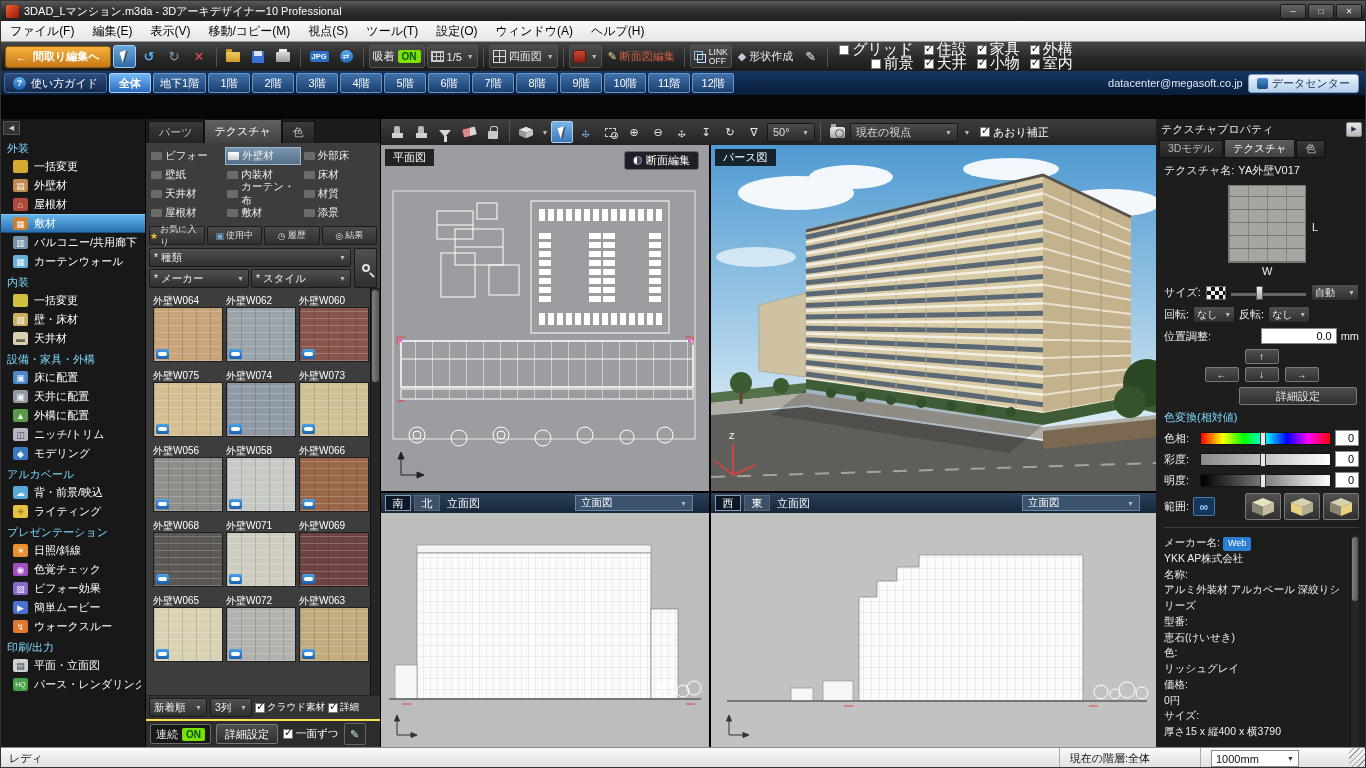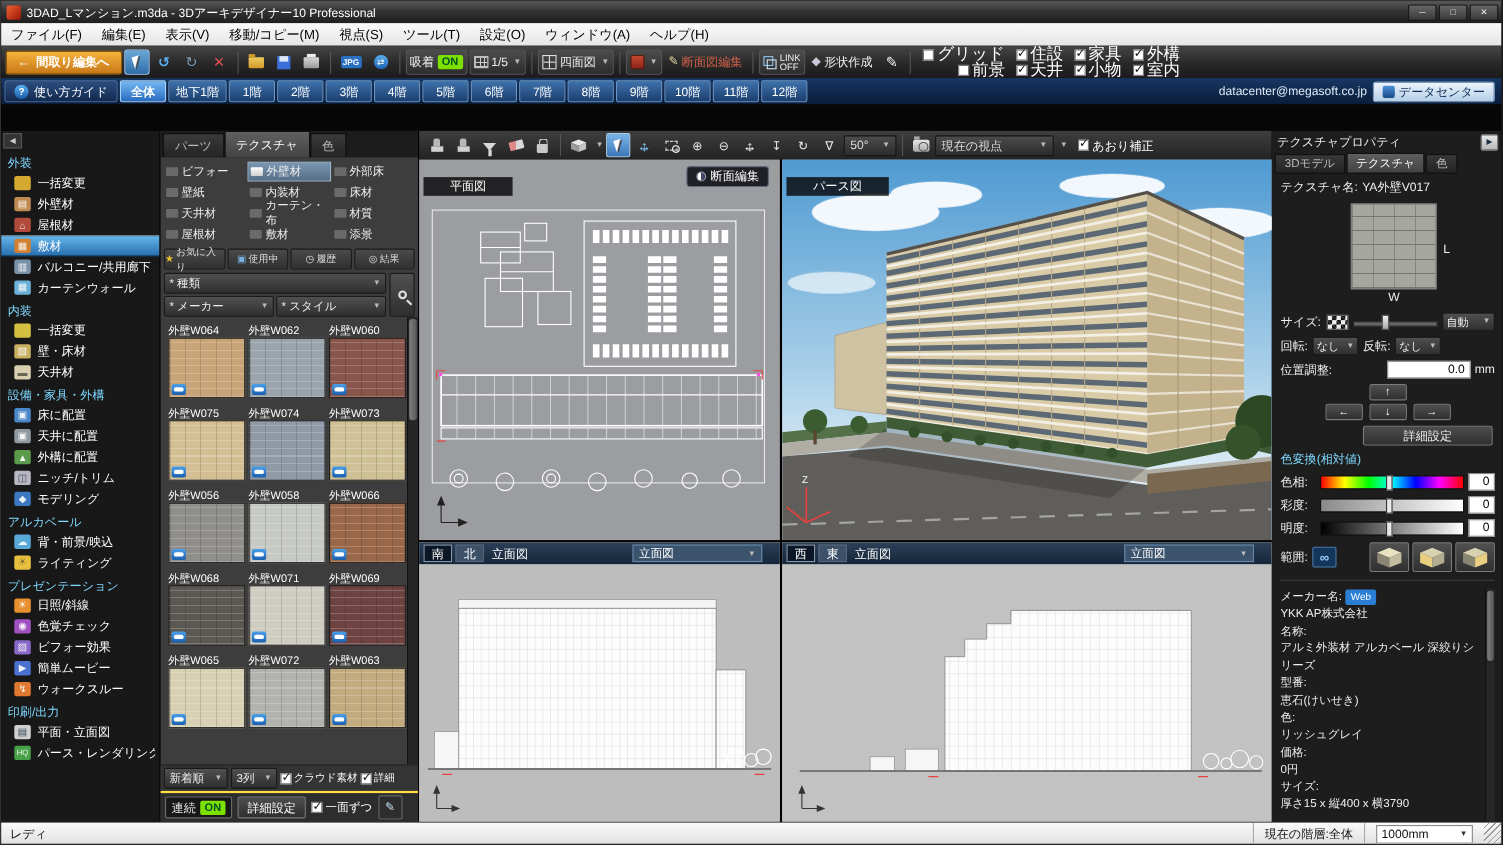--- a/index.html
+++ b/index.html
@@ -115,21 +115,21 @@
 .icon-fit::before{content:"↔";position:absolute;left:1px;top:1px;font-size:13px;}
 .icon-fit::after{content:"↕";position:absolute;left:4.5px;top:1px;font-size:13px;}
 .icon-zoomw{width:11px;height:9px;border:1px dashed #ccc;position:relative;flex:none;}
 .icon-zoomw::after{content:"";position:absolute;right:-3px;bottom:-3px;width:5px;height:5px;border:1.5px solid #fff;border-radius:50%;}
 .icon-cam{width:15px;height:11px;background:linear-gradient(#e8e8e8,#a8a8a8);border-radius:2px;position:relative;flex:none;}
 .icon-cam::before{content:"";position:absolute;left:5px;top:2px;width:7px;height:7px;border:1.5px solid #555;border-radius:50%;}
 .icon-cam::after{content:"";position:absolute;left:1px;top:-3px;width:5px;height:3px;background:#a8a8a8;}
 .icon-cube{width:14px;height:13px;flex:none;}
 .vgrid{flex:1;display:grid;grid-template-columns:328px 445px;grid-template-rows:346px 254px;gap:2px;background:#000;}
 .vp{position:relative;overflow:hidden;}
-.vp-label{position:absolute;top:16px;left:4px;background:rgba(8,8,10,.82);color:#fff;font-size:11px;padding:1px 24px;z-index:5;text-align:center;}
+.vp-label{position:absolute;top:4px;left:4px;background:rgba(8,8,10,.82);color:#fff;font-size:11px;padding:1px 8px;z-index:5;text-align:center;}
 .vp.plan{background:#9b9da0;}
 .vp.persp{background:#8ab4d8;}
 .sec-btn{position:absolute;top:6px;right:10px;height:19px;display:flex;align-items:center;gap:4px;background:rgba(18,18,24,.9);border:1px solid #667;border-radius:3px;color:#fff;font-size:11px;padding:0 8px;z-index:5;}
 .sec-ic{width:9px;height:9px;border-radius:50%;background:linear-gradient(90deg,#fff 50%,#446 50%);border:1px solid #99a;flex:none;}
 .vp.elev{background:#bfbfbf;display:flex;flex-direction:column;}
 .elev-head{height:20px;background:linear-gradient(#2c4058,#16263a);display:flex;align-items:center;gap:3px;padding:0 4px;color:#fff;font-size:11px;flex:none;}
 .dir-tab{height:16px;min-width:26px;display:flex;align-items:center;justify-content:center;border:1px solid #567;}
 .dir-tab.active{background:#0b1726;border-color:#89a;}
 .dir-tab.inactive{background:#3c5168;}
 .elev-title{margin-left:4px;}
@@ -167,21 +167,21 @@
 .val-in{width:24px;flex:none;}
 .link-btn{width:22px;height:19px;background:#14365a;border:1px solid #4a7aaa;border-radius:2px;display:flex;align-items:center;justify-content:center;color:#9fd0ff;font-size:12px;font-weight:bold;}
 .cube-btn{width:36px;height:27px;background:linear-gradient(#505050,#303030);border:1px solid #7a7a7a;border-radius:2px;display:flex;align-items:center;justify-content:center;}
 .pp-div{border-top:1px solid #3c3c3c;margin:2px 0;}
 .info{position:relative;flex:1;padding-right:13px;line-height:1.5;font-size:10.5px;overflow:hidden;}
 .web-badge{display:inline-block;background:#2a7fd4;color:#fff;font-size:9px;padding:0 5px;border-radius:2px;margin-left:3px;}
 .info .scroll-v{width:9px;}
 .info .thumb{height:64px;}
 
 .statusbar{height:22px;background:linear-gradient(#fafafa,#dedede);border-top:1px solid #888;display:flex;align-items:center;font-size:11px;color:#111;padding-left:8px;}
-.sb-right{margin-left:auto;display:flex;align-items:center;height:100%;}
+.sb-right{margin-left:auto;display:flex;align-items:center;height:100%;gap:40px;}
 .sb-cell{border-left:1px solid #aaa;height:100%;display:flex;align-items:center;padding:0 10px;}
 .mm-box{width:88px;height:17px;background:#fff;border:1px solid #888;display:flex;align-items:center;padding:0 4px;}
 .mm-box .arr{margin-left:auto;color:#333;}
 .grip{width:16px;height:100%;background:repeating-linear-gradient(135deg,transparent 0 3px,#9a9a9a 3px 4px);}
 </style>
 </head>
 <body>
 
 <div id="app">
 

